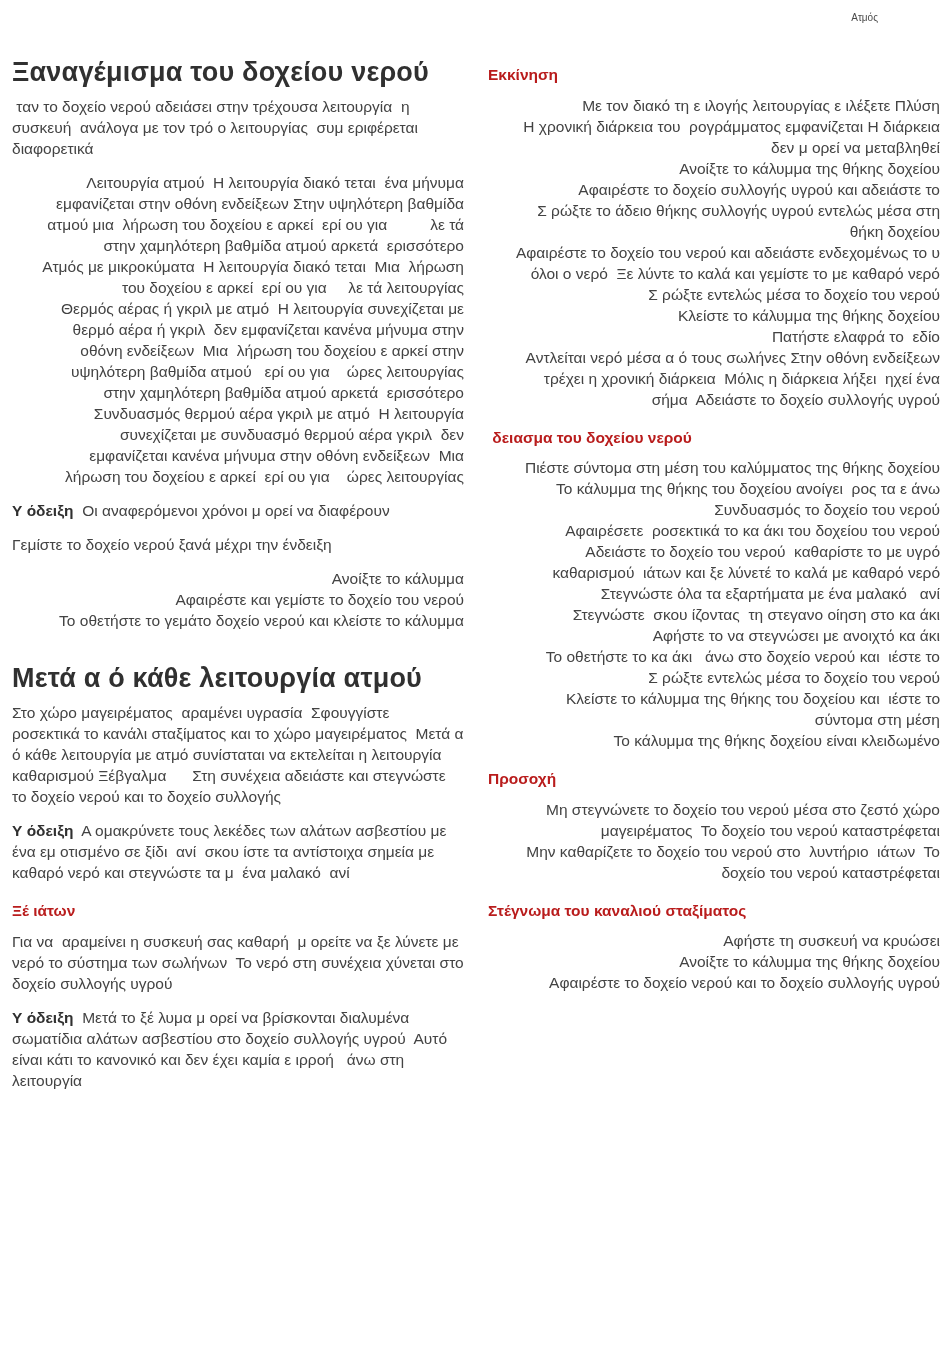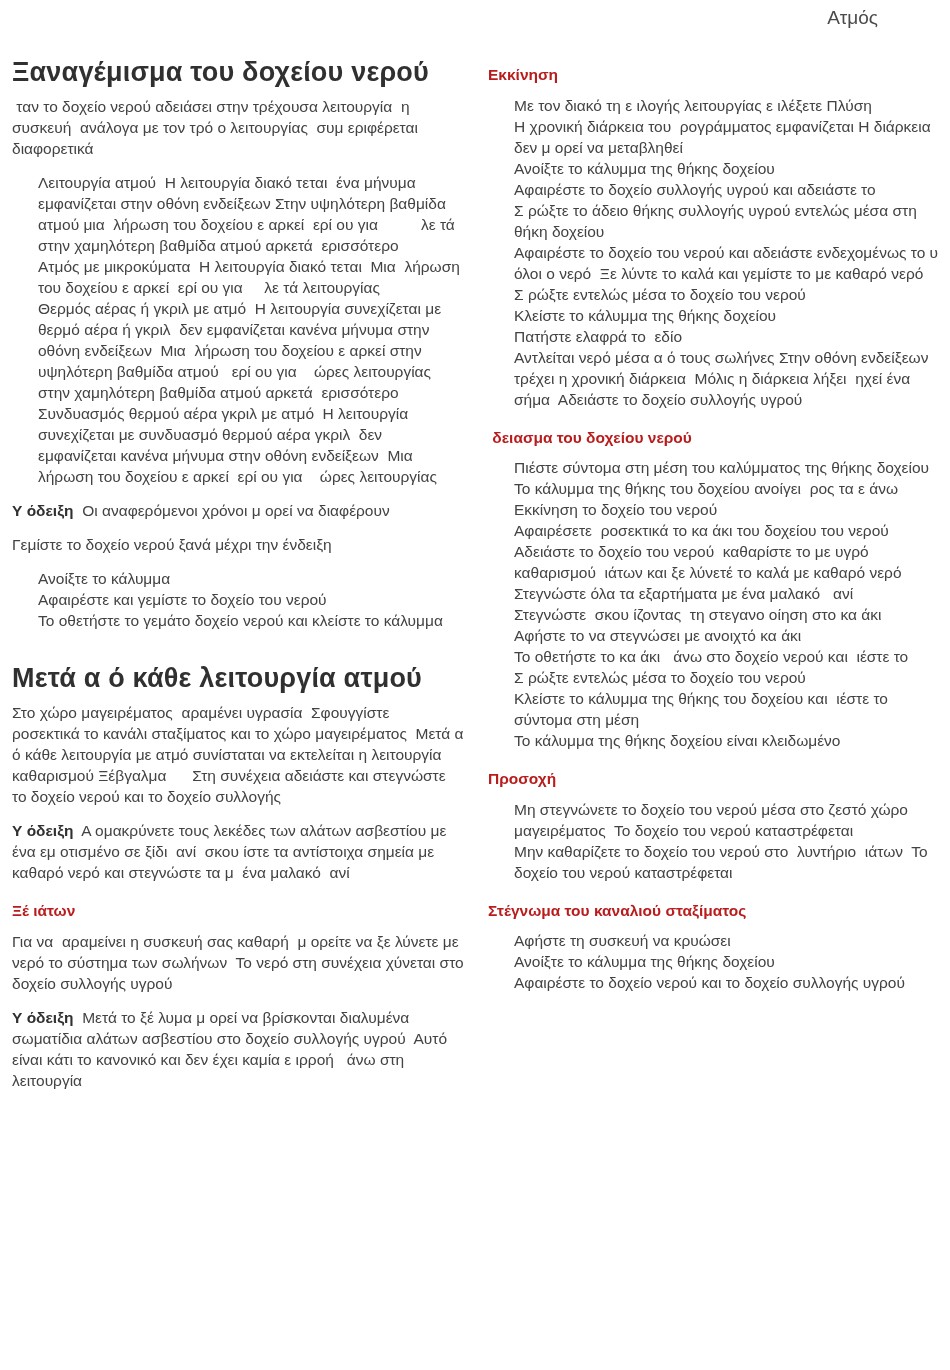--- a/index.html
+++ b/index.html
@@ -5,21 +5,21 @@
   html, body { margin:0; padding:0; background:#ffffff; }
   body {
     width:950px; height:1370px; overflow:hidden;
     font-family:"Liberation Sans", sans-serif;
     color:#434343;
     -webkit-font-smoothing:antialiased;
   }
   .page { padding:8px 10px 0 12px; }
   .page-header {
     text-align:right; padding-right:62px;
-    font-size:19px; line-height:19px; color:#4a4a4a;
+    font-size:10px; line-height:19px; color:#4a4a4a;
     white-space:pre-wrap;
   }
   .columns { display:flex; margin-top:24px; }
   .col { box-sizing:border-box; }
   .col-left  { width:455px; margin-right:24px; }
   .col-right { width:455px; }
 
   h1 {
     font-size:27px; font-weight:bold; color:#303030;
     margin:34px 0 11px 0; line-height:26px; white-space:pre-wrap;
@@ -30,21 +30,21 @@
     font-size:15.5px; font-weight:bold; color:#b91c1c;
     margin:18px 0 10px 0; line-height:19.5px; white-space:pre-wrap;
   }
   .col-right > h3:first-child { margin-top:14px; }
 
   .body, .li {
     font-size:15.5px; line-height:21px;
     white-space:pre-wrap;
   }
   p.body { margin:0 0 13px 0; }
-  .list { padding-left:26px; margin:0 0 13px 0; }
+  .list { padding-left:26px; margin:0 0 13px 0;text-align:right; }
   .note b { font-weight:bold; color:#303030; }
 </style>
 </head>
 <body>
 
 <div class="page">
 
   <div class="page-header">Ατμός</div>
 
   <div class="columns">
@@ -87,21 +87,21 @@
           <div class="li">Σ ρώξτε εντελώς μέσα το δοχείο του νερού</div>
           <div class="li">Κλείστε το κάλυμμα της θήκης δοχείου</div>
           <div class="li">Πατήστε ελαφρά το  εδίο</div>
           <div class="li">Αντλείται νερό μέσα α ό τους σωλήνες Στην οθόνη ενδείξεων τρέχει η χρονική διάρκεια  Μόλις η διάρκεια λήξει  ηχεί ένα σήμα  Αδειάστε το δοχείο συλλογής υγρού</div>
         </div>
 
       <h3> δειασμα του δοχείου νερού</h3>
       <div class="list">
           <div class="li">Πιέστε σύντομα στη μέση του καλύμματος της θήκης δοχείου</div>
           <div class="li">Το κάλυμμα της θήκης του δοχείου ανοίγει  ρος τα ε άνω</div>
-          <div class="li">Εκκίνηση το δοχείο του νερού</div>
+          <div class="li">Συνδυασμός το δοχείο του νερού</div>
           <div class="li">Αφαιρέσετε  ροσεκτικά το κα άκι του δοχείου του νερού</div>
           <div class="li">Αδειάστε το δοχείο του νερού  καθαρίστε το με υγρό καθαρισμού  ιάτων και ξε λύνετέ το καλά με καθαρό νερό</div>
           <div class="li">Στεγνώστε όλα τα εξαρτήματα με ένα μαλακό   ανί</div>
           <div class="li">Στεγνώστε  σκου ίζοντας  τη στεγανο οίηση στο κα άκι</div>
           <div class="li">Αφήστε το να στεγνώσει με ανοιχτό κα άκι</div>
           <div class="li">Το οθετήστε το κα άκι   άνω στο δοχείο νερού και  ιέστε το</div>
           <div class="li">Σ ρώξτε εντελώς μέσα το δοχείο του νερού</div>
           <div class="li">Κλείστε το κάλυμμα της θήκης του δοχείου και  ιέστε το σύντομα στη μέση</div>
           <div class="li">Το κάλυμμα της θήκης δοχείου είναι κλειδωμένο</div>
         </div>

